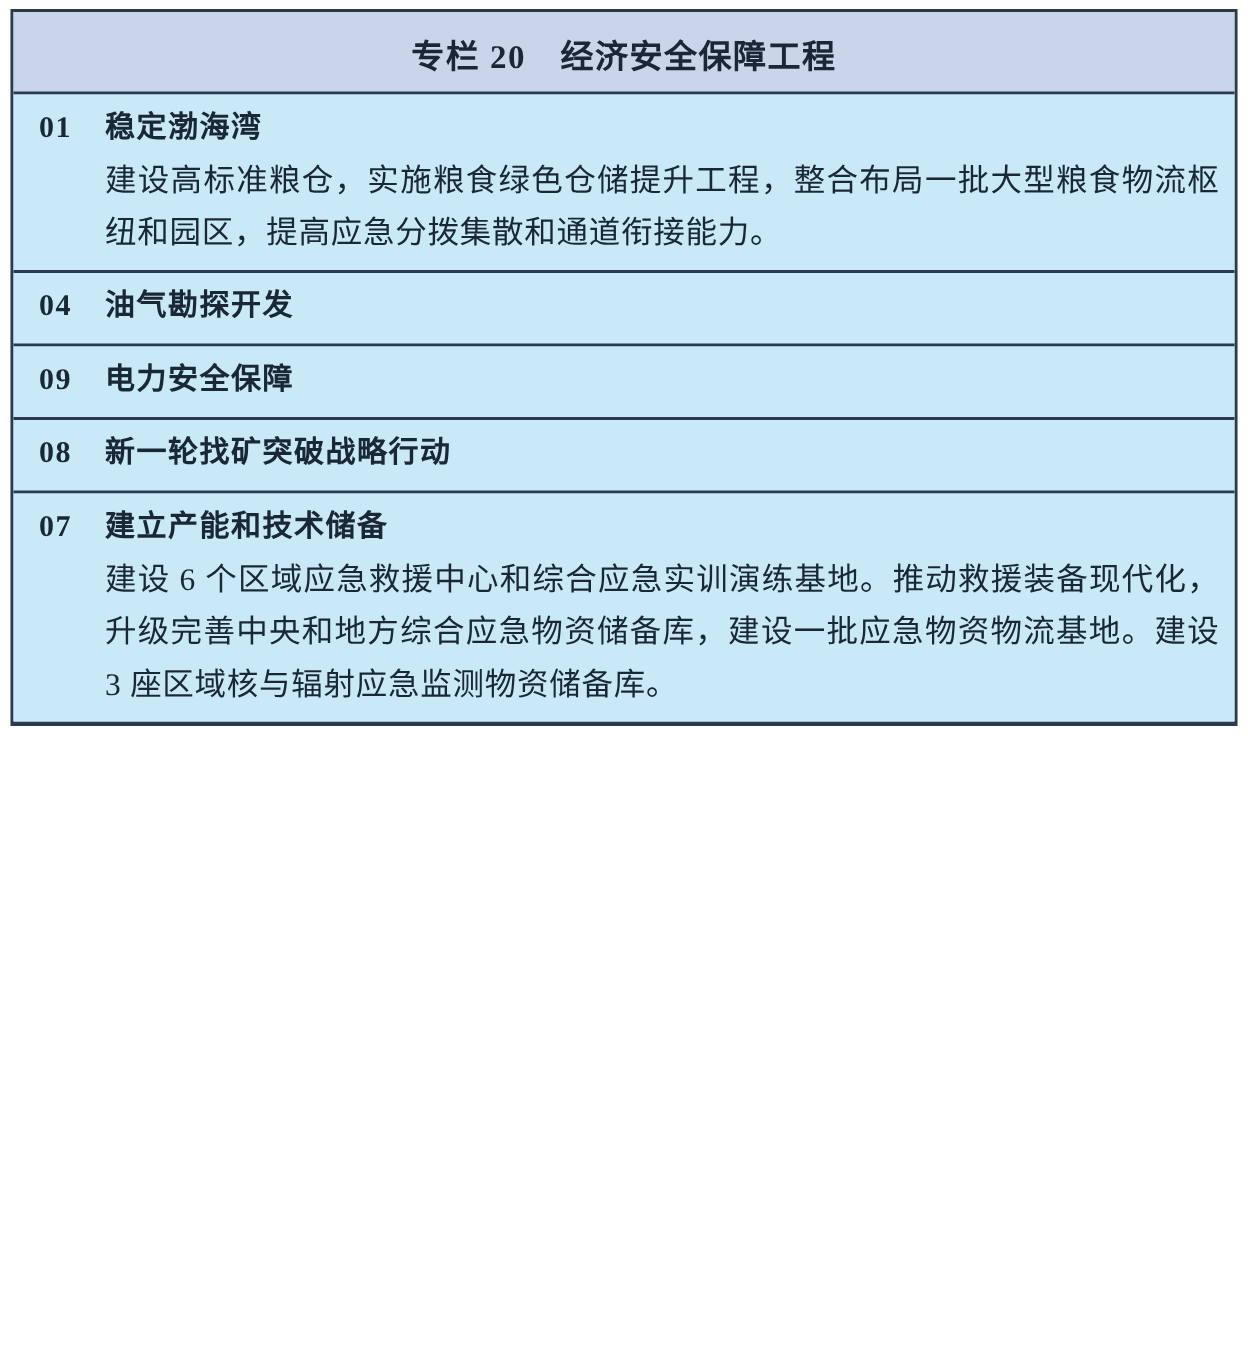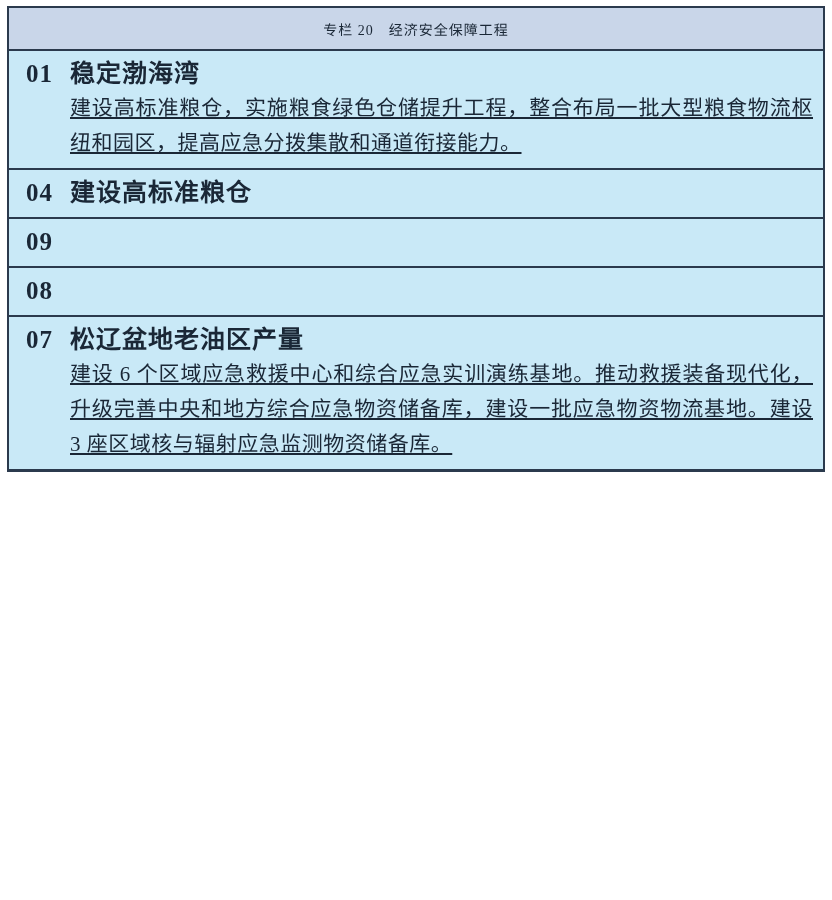--- a/index.html
+++ b/index.html
@@ -25,96 +25,97 @@
     top: 6px;
     width: 818px;
     border: 2px solid var(--border);
     border-bottom-width: 3px;
     background: var(--body-bg);
   }
   .panel-header {
     background: var(--header-bg);
     border-bottom: 2px solid var(--border);
     text-align: center;
-    font-size: 14px;
-    font-weight: normal;
+    font-size: 22px;
+    font-weight: bold;
     color: var(--text);
     padding: 11px 0 10px 0;
     letter-spacing: 1px;
   }
   .section {
     background: var(--body-bg);
     border-bottom: 2px solid var(--border);
     padding: 5px 0 7px 0;
     color: var(--text);
   }
   .section:last-child { border-bottom: none; }
   .section-head {
     display: flex;
     align-items: flex-end;
-    font-size: 25px;
+    font-size: 20px;
     line-height: 35px;
     font-weight: bold;
   }
   .section-num {
     margin-left: 17px;
     width: 44px;
     flex: 0 0 44px;
     font-weight: 600;
     letter-spacing: 1px;
   }
   .section-title {
     letter-spacing: 1px;
   }
   .section-body {
     margin: 0 10px 0 61px;
     font-size: 21px;
     line-height: 35px;
     text-align: justify;
     text-justify: inter-ideograph;
     letter-spacing: 0.5px;
-    text-decoration: underline;
   }
 </style>
 </head>
 <body>
 
 <div class="panel">
 
   <div class="panel-header">专栏 20　经济安全保障工程</div>
 
   <div class="section">
     <div class="section-head">
       <span class="section-num">01</span>
       <span class="section-title">稳定渤海湾</span>
     </div>
     <div class="section-body">建设高标准粮仓，实施粮食绿色仓储提升工程，整合布局一批大型粮食物流枢纽和园区，提高应急分拨集散和通道衔接能力。</div>
   </div>
 
   <div class="section">
     <div class="section-head">
       <span class="section-num">04</span>
-      <span class="section-title">建设高标准粮仓</span>
+      <span class="section-title">油气勘探开发</span>
     </div>
   </div>
 
 
   <div class="section">
     <div class="section-head">
       <span class="section-num">09</span>
+      <span class="section-title">电力安全保障</span>
     </div>
   </div>
 
   <div class="section">
     <div class="section-head">
       <span class="section-num">08</span>
+      <span class="section-title">新一轮找矿突破战略行动</span>
     </div>
   </div>
 
   <div class="section">
     <div class="section-head">
       <span class="section-num">07</span>
-      <span class="section-title">松辽盆地老油区产量</span>
+      <span class="section-title">建立产能和技术储备</span>
     </div>
     <div class="section-body">建设 6 个区域应急救援中心和综合应急实训演练基地。推动救援装备现代化，升级完善中央和地方综合应急物资储备库，建设一批应急物资物流基地。建设 3 座区域核与辐射应急监测物资储备库。</div>
   </div>
 
 </div>
 
 </body></html>

